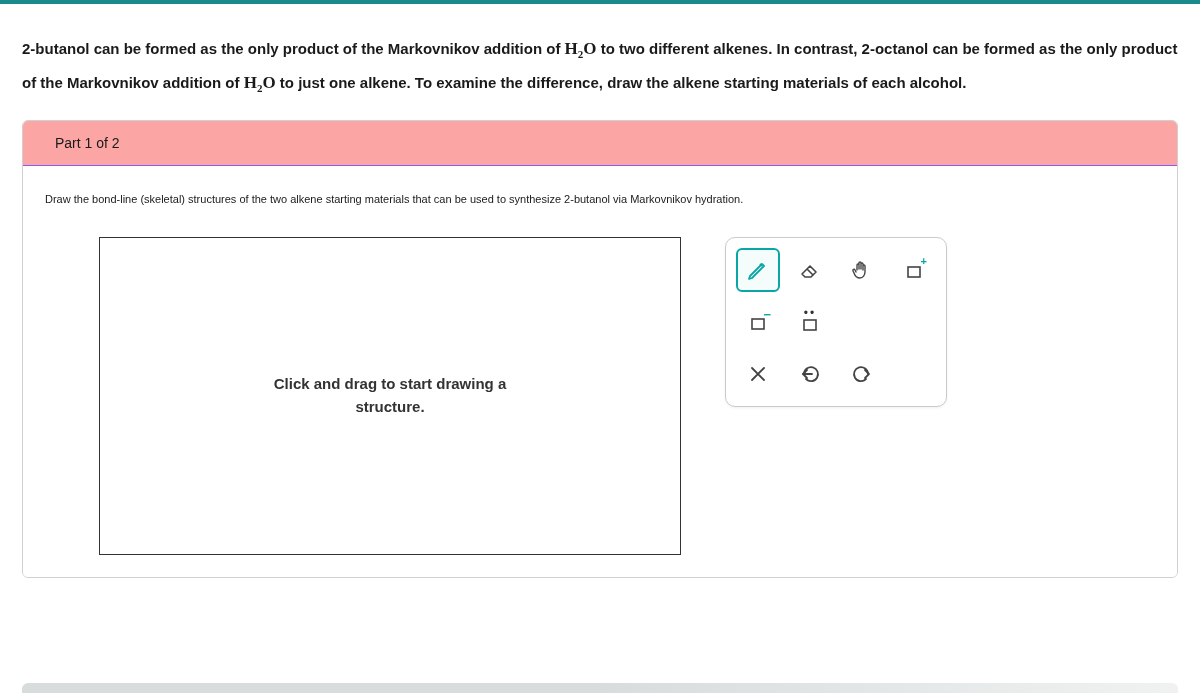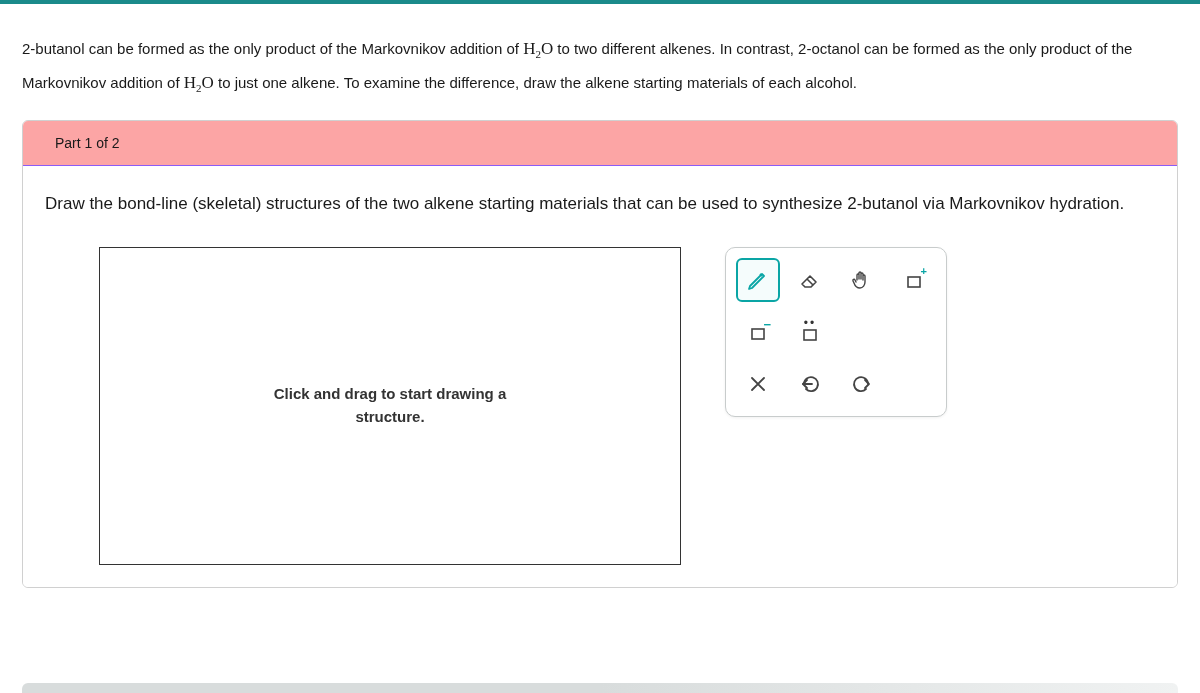--- a/index.html
+++ b/index.html
@@ -17,20 +17,21 @@
     .top-bar {
       height: 4px;
       background: #1a8a8a;
       width: 100%;
     }
     .question-text {
       padding: 28px 22px 20px 22px;
       font-size: 15px;
       color: #1a1a1a;
       line-height: 2.0;
+      font-weight: bold;
     }
     .question-text sub {
       font-size: 11px;
       vertical-align: sub;
     }
     .chem {
       font-family: 'Times New Roman', serif;
       font-size: 17px;
     }
     .part-container {
@@ -44,21 +45,21 @@
       padding: 14px 32px;
       font-size: 14px;
       color: #1a1a1a;
       border-bottom: 1px solid #8b5cf6;
     }
     .part-body {
       padding: 24px 22px 22px 22px;
       background: #ffffff;
     }
     .instruction {
-      font-size: 17px;
+      font-size: 11px;
       color: #1a1a1a;
       line-height: 1.7;
       margin-bottom: 28px;
     }
     .drawing-area-row {
       display: flex;
       gap: 44px;
       align-items: flex-start;
       padding-left: 54px;
     }

